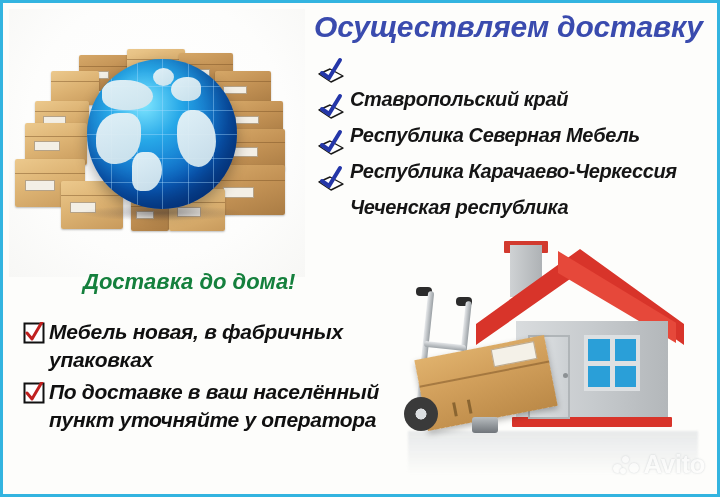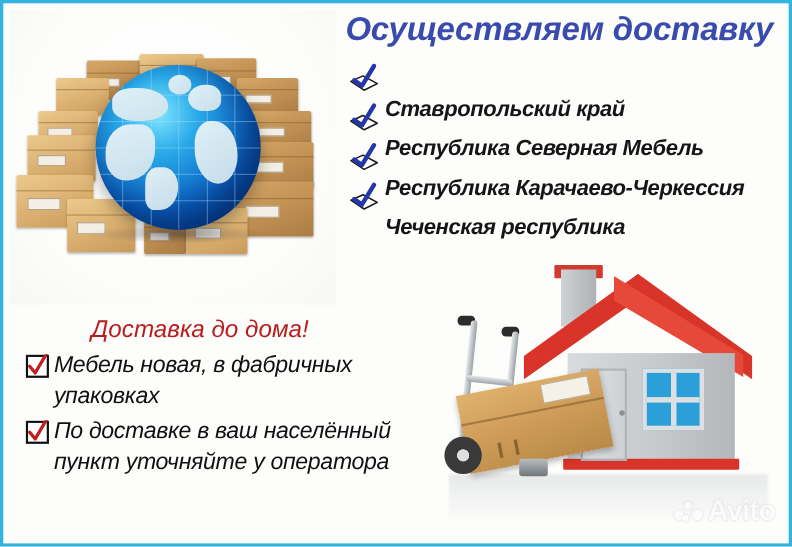--- a/index.html
+++ b/index.html
@@ -77,30 +77,30 @@
   .region-row { position:relative; height:36px; }
   .tick-box { position:absolute; left:0; top:4px; width:30px; height:28px; }
   .region-label {
     position:absolute; left:34px; top:3px;
     font-size:20px; font-weight:bold; font-style:italic;
     color:#151515; white-space:nowrap; letter-spacing:-.4px;margin-top:32px;
   }
 
   
   #sub-heading {
-    position:absolute; left:80px; top:283px;
-    font-size:22px; font-weight:normal; font-style:italic;
-    color:#b91c1c; white-space:nowrap;
+    position:absolute; left:80px; top:266px;
+    font-size:22px; font-weight:bold; font-style:italic;
+    color:#15803d; white-space:nowrap;
   }
   #promise-list { position:absolute; left:20px; top:315px; width:375px; }
   .promise-item { position:relative; margin-bottom:4px; }
   .chk { position:absolute; left:0; top:4px; width:22px; height:22px; }
   .promise-text {
     margin-left:26px;
-    font-size:21px; font-weight:normal; font-style:italic;
+    font-size:21px; font-weight:bold; font-style:italic;
     color:#101010; line-height:28px; letter-spacing:-.3px;
   }
 
   
   #house-art { position:absolute; left:395px; top:236px; width:320px; height:255px; }
   #chimney {
     position:absolute; left:112px; top:6px; width:32px; height:52px;
     background: linear-gradient(90deg,#cfd2d4,#aeb2b5);
   }
   #chimney-cap {

